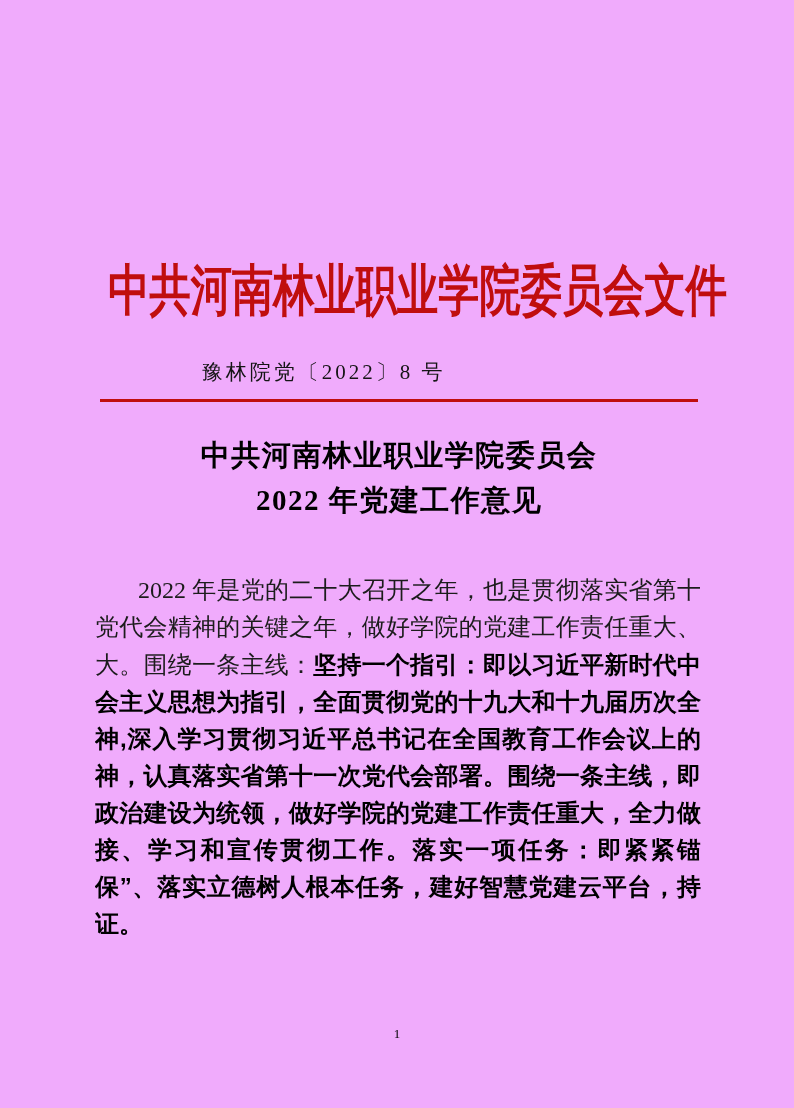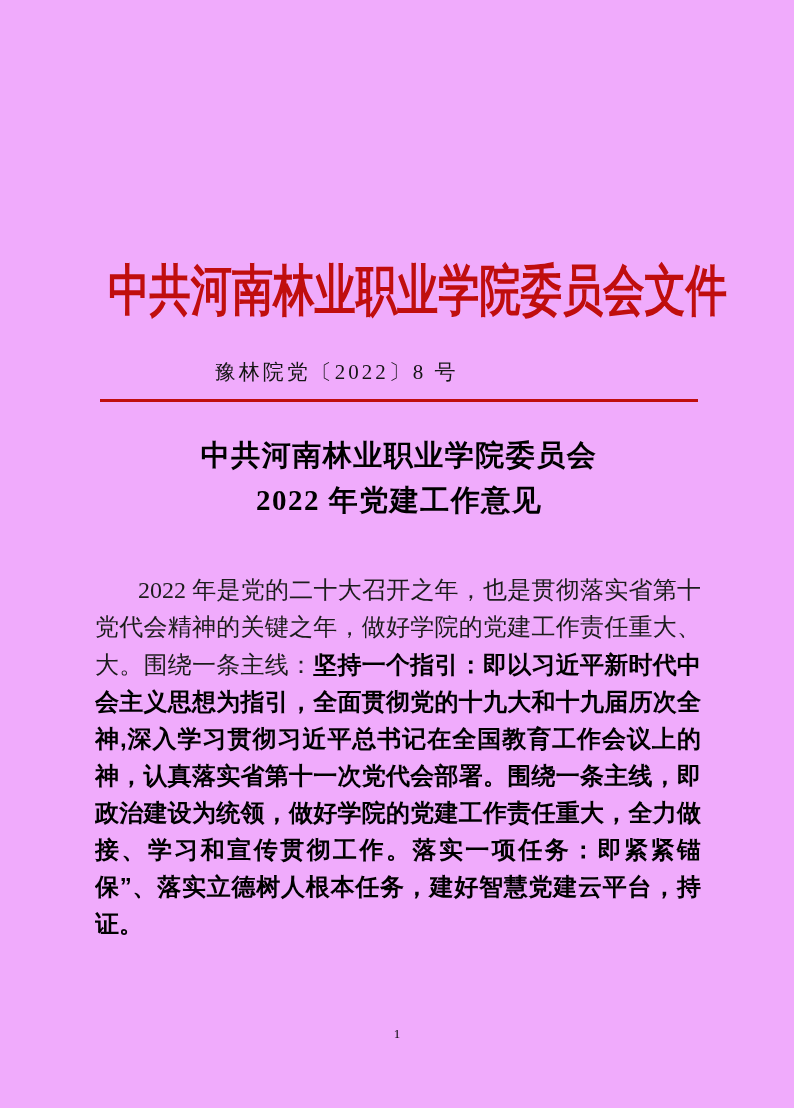--- a/index.html
+++ b/index.html
@@ -35,21 +35,20 @@
     position: absolute;
     top: 357px;
     left: 0;
     width: 647px;
     text-align: center;
     font-family: "Liberation Serif", serif;
     font-size: 21px;
     line-height: 30px;
     letter-spacing: 3px;
     color: #151515;
-    padding-left: 13px;
   }
   .red-line {
     position: absolute;
     top: 399px;
     left: 100px;
     width: 598px;
     height: 3px;
     background: #c00e0e;
   }
   .doc-heading {

